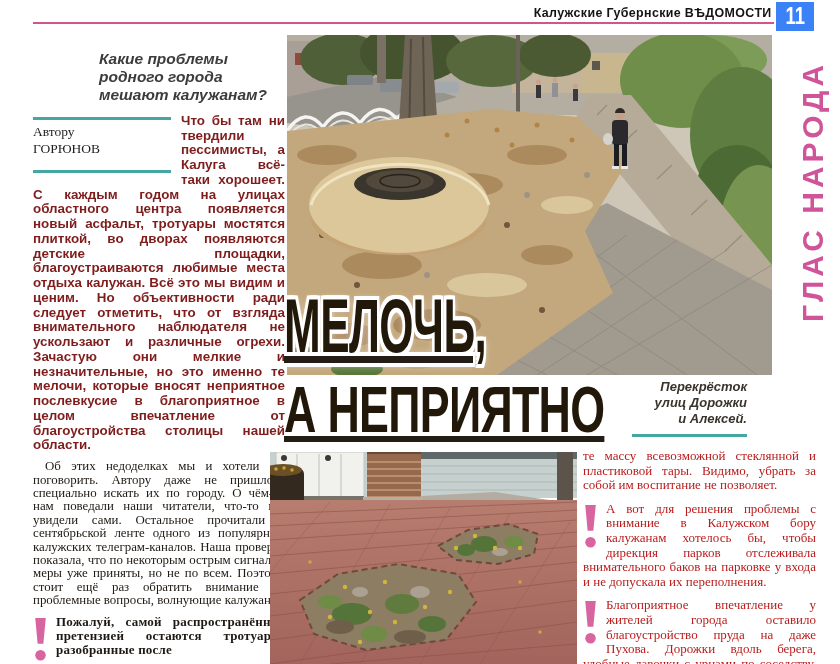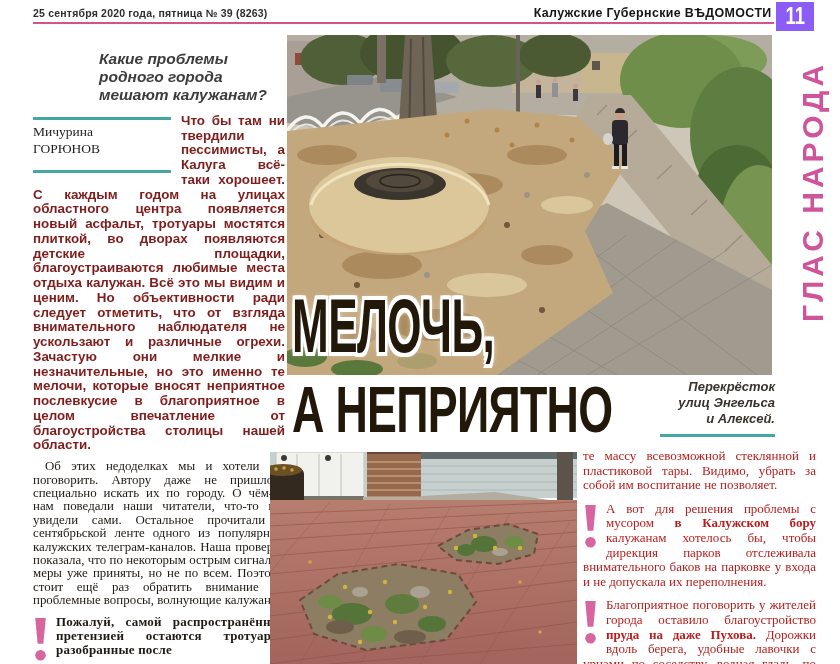--- a/index.html
+++ b/index.html
@@ -5,21 +5,21 @@
   html,body{margin:0;padding:0;background:#e8e8e8;}
   .page{position:relative;width:840px;height:664px;background:#ffffff;overflow:hidden;
         font-family:"Liberation Serif",serif;color:#241d16;}
 
   
   .issue-info{position:absolute;left:33px;top:7px;font:bold 10.5px "Liberation Sans",sans-serif;
               color:#2d2d2d;letter-spacing:.2px;}
   .masthead{position:absolute;right:68px;top:5px;font:bold 13.5px "Liberation Sans",sans-serif;
             color:#141414;transform:scaleX(.92);transform-origin:right top;letter-spacing:.4px;}
   .header-rule{position:absolute;left:33px;top:22px;width:741px;height:2px;background:#d0548f;}
-  .pagenum{position:absolute;left:776px;top:2px;width:38px;height:29px;background:#8b5cf6;
+  .pagenum{position:absolute;left:776px;top:2px;width:38px;height:29px;background:#3b82f6;
            display:flex;align-items:center;justify-content:center;}
   .pagenum span{font:bold 23px/1 "Liberation Sans",sans-serif;color:#fff;transform:scaleX(.8);}
 
   
   .rubric{position:absolute;right:10px;top:34px;height:288px;writing-mode:vertical-rl;
           transform:rotate(180deg);font:bold 30px "Liberation Sans",sans-serif;color:#d0549a;
           letter-spacing:4px;white-space:nowrap;}
 
   
   .left-col{position:absolute;left:33px;top:38px;width:252px;height:626px;overflow:hidden;
@@ -35,47 +35,46 @@
               letter-spacing:.2px;}
 
   
   .excl{float:left;width:15px;height:44px;margin:3px 8px 0 0;}
   .excl svg{display:block;width:100%;height:100%;}
 
   
   .right-col{position:absolute;left:583px;top:449px;width:233px;height:215px;overflow:hidden;
              text-align:justify;font:13px/14.6px "Liberation Serif",serif;color:#b91c1c;}
   .right-col p{margin:0 0 9px;}
-  .right-col b{font-weight:bold;}
+  .right-col b{font-weight:normal;}
 
   
   .photo-top{position:absolute;left:287px;top:35px;width:485px;height:340px;overflow:hidden;}
   .photo-bottom{position:absolute;left:270px;top:452px;width:307px;height:212px;overflow:hidden;}
   .photo-top svg,.photo-bottom svg{display:block;width:100%;height:100%;}
 
   
-  .headline{position:absolute;left:292px;top:288px;pointer-events:none;}
+  .headline{position:absolute;left:284px;top:288px;pointer-events:none;text-decoration:underline;}
   .hl{display:block;font-family:"Liberation Sans",sans-serif;font-weight:bold;color:#221809;
       white-space:nowrap;transform-origin:left top;
       text-shadow:-4px -4px 0 #fff,4px -4px 0 #fff,-4px 4px 0 #fff,4px 4px 0 #fff,
                   0 -4px 0 #fff,0 4px 0 #fff,-4px 0 0 #fff,4px 0 0 #fff,0 0 10px #fff;}
   .hl1{font-size:76px;line-height:1;transform:scaleX(.58);letter-spacing:-1px;}
   .hl2{font-size:64px;line-height:1;margin-top:14px;transform:scaleX(.70);letter-spacing:-1px;}
 
   
-  .caption{position:absolute;left:640px;top:379px;width:135px;text-align:right;
+  .caption{position:absolute;left:612px;top:379px;width:135px;text-align:right;
            font:bold italic 13px/1.22 "Liberation Sans",sans-serif;color:#39332c;}
   .caption-rule{margin:7px 0 0 auto;width:115px;height:3px;background:#45a7a1;}
 </style>
 </head>
 <body>
 
 <div class="page">
 
-  <div class="issue-info">25 сентября 2020 года, пятница № 39 (8263)</div>
   <div class="masthead">Калужские Губернские ВѢДОМОСТИ</div>
   <div class="header-rule"></div>
   <div class="pagenum">
     <span>11</span>
   </div>
 
   <div class="rubric">ГЛАС НАРОДА</div>
 
   <div class="photo-top">
     <svg viewBox="0 0 485 340" preserveAspectRatio="none">
@@ -216,30 +215,30 @@
     </svg>
   </div>
 
   <div class="headline">
     <span class="hl hl1">МЕЛОЧЬ,</span>
     <span class="hl hl2">А НЕПРИЯТНО</span>
   </div>
 
   <div class="caption">
     <span>Перекрёсток</span><br>
-    <span>улиц Энгельса</span><br>
+    <span>улиц Дорожки</span><br>
     <span>и Алексей.</span>
     <div class="caption-rule"></div>
   </div>
 
   <div class="left-col">
     <div class="question">Какие проблемы родного города мешают калужанам?</div>
     <div>
       <div class="author">
-        <span>Мичурина</span><br>
+        <span>Автору</span><br>
         <span>ГОРЮНОВ</span>
       </div>
       <p class="lead">Что бы там ни твердили пессимисты, а Калуга всё-таки хорошеет. С каждым годом на улицах областного центра появляется новый асфальт, тротуары мостятся плиткой, во дворах появляются детские площадки, благоустраиваются любимые места отдыха калужан. Всё это мы видим и ценим. Но объективности ради следует отметить, что от взгляда внимательного наблюдателя не ускользают и различные огрехи. Зачастую они мелкие и незначительные, но это именно те мелочи, которые вносят неприятное послевкусие в благоприятное в целом впечатление от благоустройства столицы нашей области.</p>
     </div>
     <p class="intro2">Об этих недоделках мы и хотели бы поговорить. Автору даже не пришлось специально искать их по городу. О чём-то нам поведали наши читатели, что-то мы увидели сами. Остальное прочитали в сентябрьской ленте одного из популярных калужских телеграм-каналов. Наша проверка показала, что по некоторым острым сигналам меры уже приняты, но не по всем. Поэтому стоит ещё раз обратить внимание на проблемные вопросы, волнующие калужан.</p>
     <div class="claim-left">
       <span class="excl">
         <svg viewBox="0 0 15 46">
             <polygon points="2,0 13,0 10.5,27 4.5,27" fill="#d7659f"></polygon>
             <circle cx="7.5" cy="39" r="5.5" fill="#d7659f"></circle>
@@ -355,25 +354,25 @@
   </div>
 
   <div class="right-col">
     <p class="carry">те массу всевозможной стеклянной и пластиковой тары. Видимо, убрать за собой им воспитание не позволяет.</p>
     <p class="claim">
       <span class="excl">
         <svg viewBox="0 0 15 46">
             <polygon points="2,0 13,0 10.5,27 4.5,27" fill="#d7659f"></polygon>
             <circle cx="7.5" cy="39" r="5.5" fill="#d7659f"></circle>
           </svg>
-      </span><span>А вот для решения проблемы с мусором </span><b>в Калужском бору</b><span> калужанам хотелось бы, чтобы дирекция парков отслеживала внимательного баков на парковке у входа и не допускала их переполнения.</span>
+      </span><span>А вот для решения проблемы с внимание </span><b>в Калужском бору</b><span> калужанам хотелось бы, чтобы дирекция парков отслеживала внимательного баков на парковке у входа и не допускала их переполнения.</span>
     </p>
     <p class="claim">
       <span class="excl">
         <svg viewBox="0 0 15 46">
             <polygon points="2,0 13,0 10.5,27 4.5,27" fill="#d7659f"></polygon>
             <circle cx="7.5" cy="39" r="5.5" fill="#d7659f"></circle>
           </svg>
-      </span><span>Благоприятное поговорить у жителей города оставило благоустройство </span><b>пруда на даже Пухова.</b><span> Дорожки вдоль берега, удобные лавочки с урнами по соседству, водная гладь, по которой плавают</span>
+      </span><span>Благоприятное впечатление у жителей города оставило благоустройство </span><b>пруда на даже Пухова.</b><span> Дорожки вдоль берега, удобные лавочки с урнами по соседству, водная гладь, по которой плавают</span>
     </p>
   </div>
 
 </div>
 
 </body></html>

